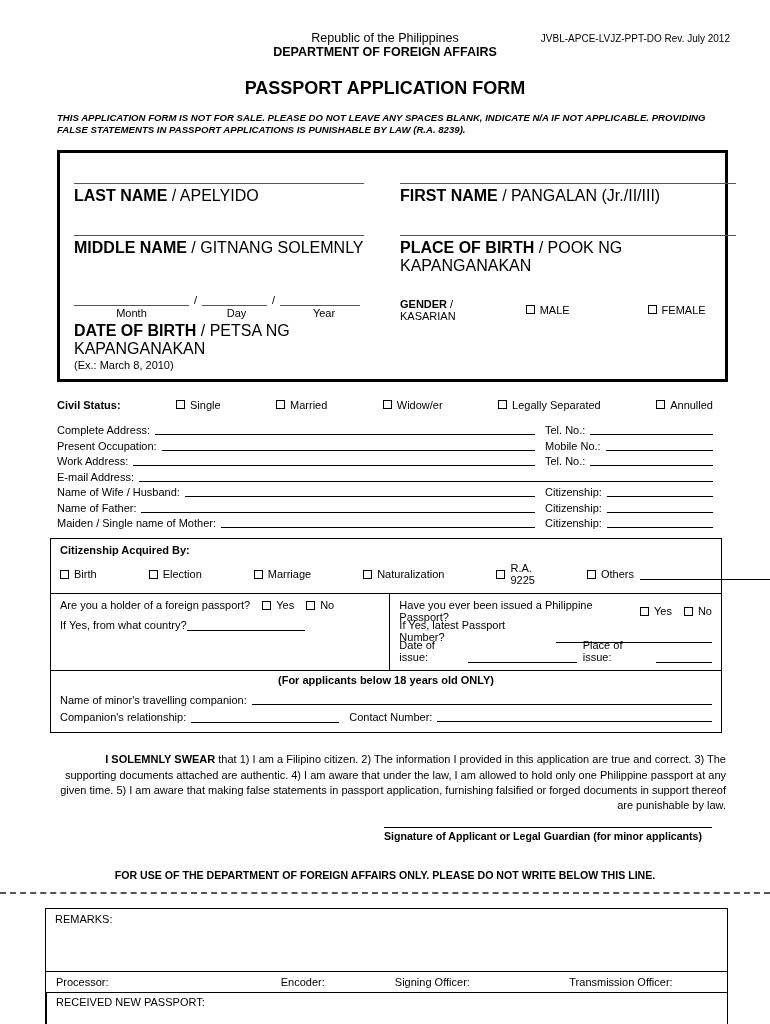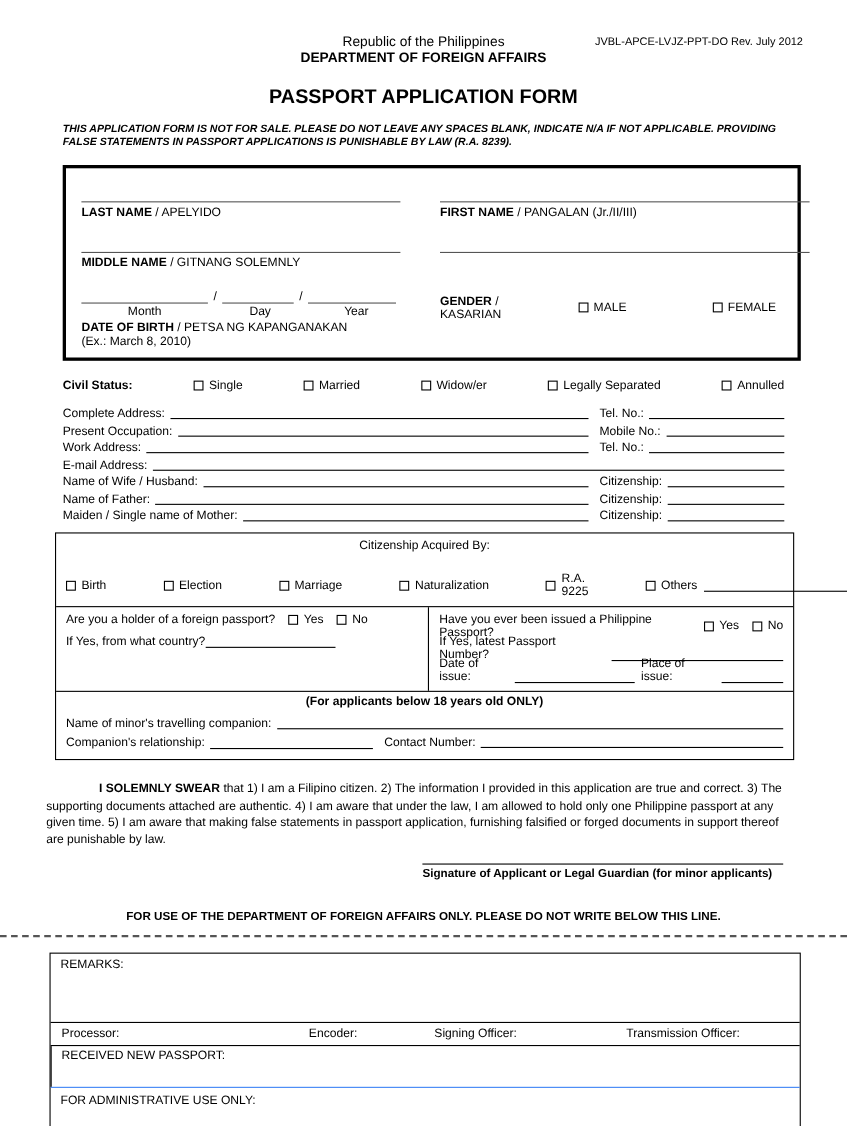--- a/index.html
+++ b/index.html
@@ -33,21 +33,21 @@
 
   
   .namebox {
     margin: 13px 42px 0 57px;
     border: 3px solid #000;
     padding: 15px 14px 8px 14px;
   }
   .nb-grid { display: grid; grid-template-columns: 1fr 1fr; column-gap: 36px; }
   .field { margin-bottom: 15px; }
   .wline { border-bottom: 1px solid #555; height: 16px; margin-bottom: 3px; }
-  .flabel { font-size: 11px; }
+  .flabel { font-size: 16px; }
   .dob-lines { display: flex; align-items: flex-end; height: 16px; }
   .dob-seg { border-bottom: 1px solid #555; height: 12px; }
   .seg1 { width: 115px; } .seg2 { width: 65px; } .seg3 { width: 80px; }
   .dob-sep { padding: 0 5px; }
   .dob-labels { display: flex; font-size: 11px; margin: 1px 0 3px 0; }
   .dob-labels span { text-align: center; }
   .dob-example { font-size: 11px; margin-top: 1px; }
   .gender-row { display: flex; align-items: center; margin-top: 8px; gap: 48px; }
   .gender-row .glabel { margin-right: 22px; }
   .gender-row .gopt { display: flex; align-items: center; margin-right: 30px; }
@@ -61,36 +61,36 @@
 
   
   .contact { margin: 10px 57px 0 57px; }
   .c-row { display: flex; align-items: flex-end; height: 15.5px; }
   .c-lab { white-space: nowrap; padding-right: 5px; }
   .c-right { display: flex; align-items: flex-end; width: 168px; margin-left: 10px; flex: none; }
 
   
   .czbox { margin: 9px 48px 0 50px; border: 1.5px solid #000; }
   .cz-head { padding: 5px 9px 7px 9px; }
-  .cz-head .heading { font-weight: normal; margin-bottom: 18px; text-align: center; }
+  .cz-head .heading { font-weight: bold; margin-bottom: 6px; }
   .cz-opts { display: flex; align-items: center; gap: 20px; }
   .cz-opts .czopt { display: flex; align-items: center; margin-right: 32px; }
   .cz-opts .czopt:last-child { margin-right: 0; }
   .cz-pass { border-top: 1px solid #000; display: grid; grid-template-columns: 50.5% 49.5%; }
   .cz-cell { padding: 5px 9px 7px 9px; }
   .cz-cell.rightcell { border-left: 1px solid #000; }
   .q-line { display: flex; align-items: center; margin-bottom: 4px; }
   .q-line .yn { display: flex; align-items: center; margin-left: 12px; }
   .iy-line { display: flex; align-items: flex-end; height: 16px; }
   .cz-minor { border-top: 1px solid #000; padding: 3px 9px 9px 9px; }
   .cz-minor .mhead { text-align: center; font-weight: bold; margin-bottom: 3px; }
   .m-line { display: flex; align-items: flex-end; height: 17px; }
 
   
-  .oath { margin: 19px 44px 0 42px; line-height: 1.38; text-align: left; }
+  .oath { margin: 19px 44px 0 42px; line-height: 1.38; text-align: right; }
   .oath p { text-indent: 48px; }
   .sig { width: 328px; margin: 14px 58px 0 auto; }
   .sig .sigline { border-top: 1px solid #000; }
   .sig .siglabel { font-weight: bold; font-size: 10.6px; margin-top: 2px; text-align: left; }
 
   
   .dfa-notice { margin-top: 27px; text-align: center; font-weight: bold; font-size: 10.6px; }
   .dashline { margin-top: 11px; border-top: 2px dashed #555; height: 0; }
 
   .dfa-table { margin: 14px 42px 0 45px; border: 1.5px solid #000; }
@@ -133,20 +133,21 @@
       <div class="wline"></div>
       <div class="flabel"><span class="b">FIRST NAME</span><span> / PANGALAN (Jr./II/III)</span></div>
     </div>
 
     <div class="field">
       <div class="wline"></div>
       <div class="flabel"><span class="b">MIDDLE NAME</span><span> / GITNANG SOLEMNLY</span></div>
     </div>
     <div class="field">
       <div class="wline"></div>
+      <div class="flabel"><span class="b">PLACE OF BIRTH</span><span> / POOK NG KAPANGANAKAN</span></div>
     </div>
 
     <div>
       <div class="dob-lines">
         <span class="dob-seg seg1"></span>
         <span class="dob-sep">/</span>
         <span class="dob-seg seg2"></span>
         <span class="dob-sep">/</span>
         <span class="dob-seg seg3"></span>
       </div>

